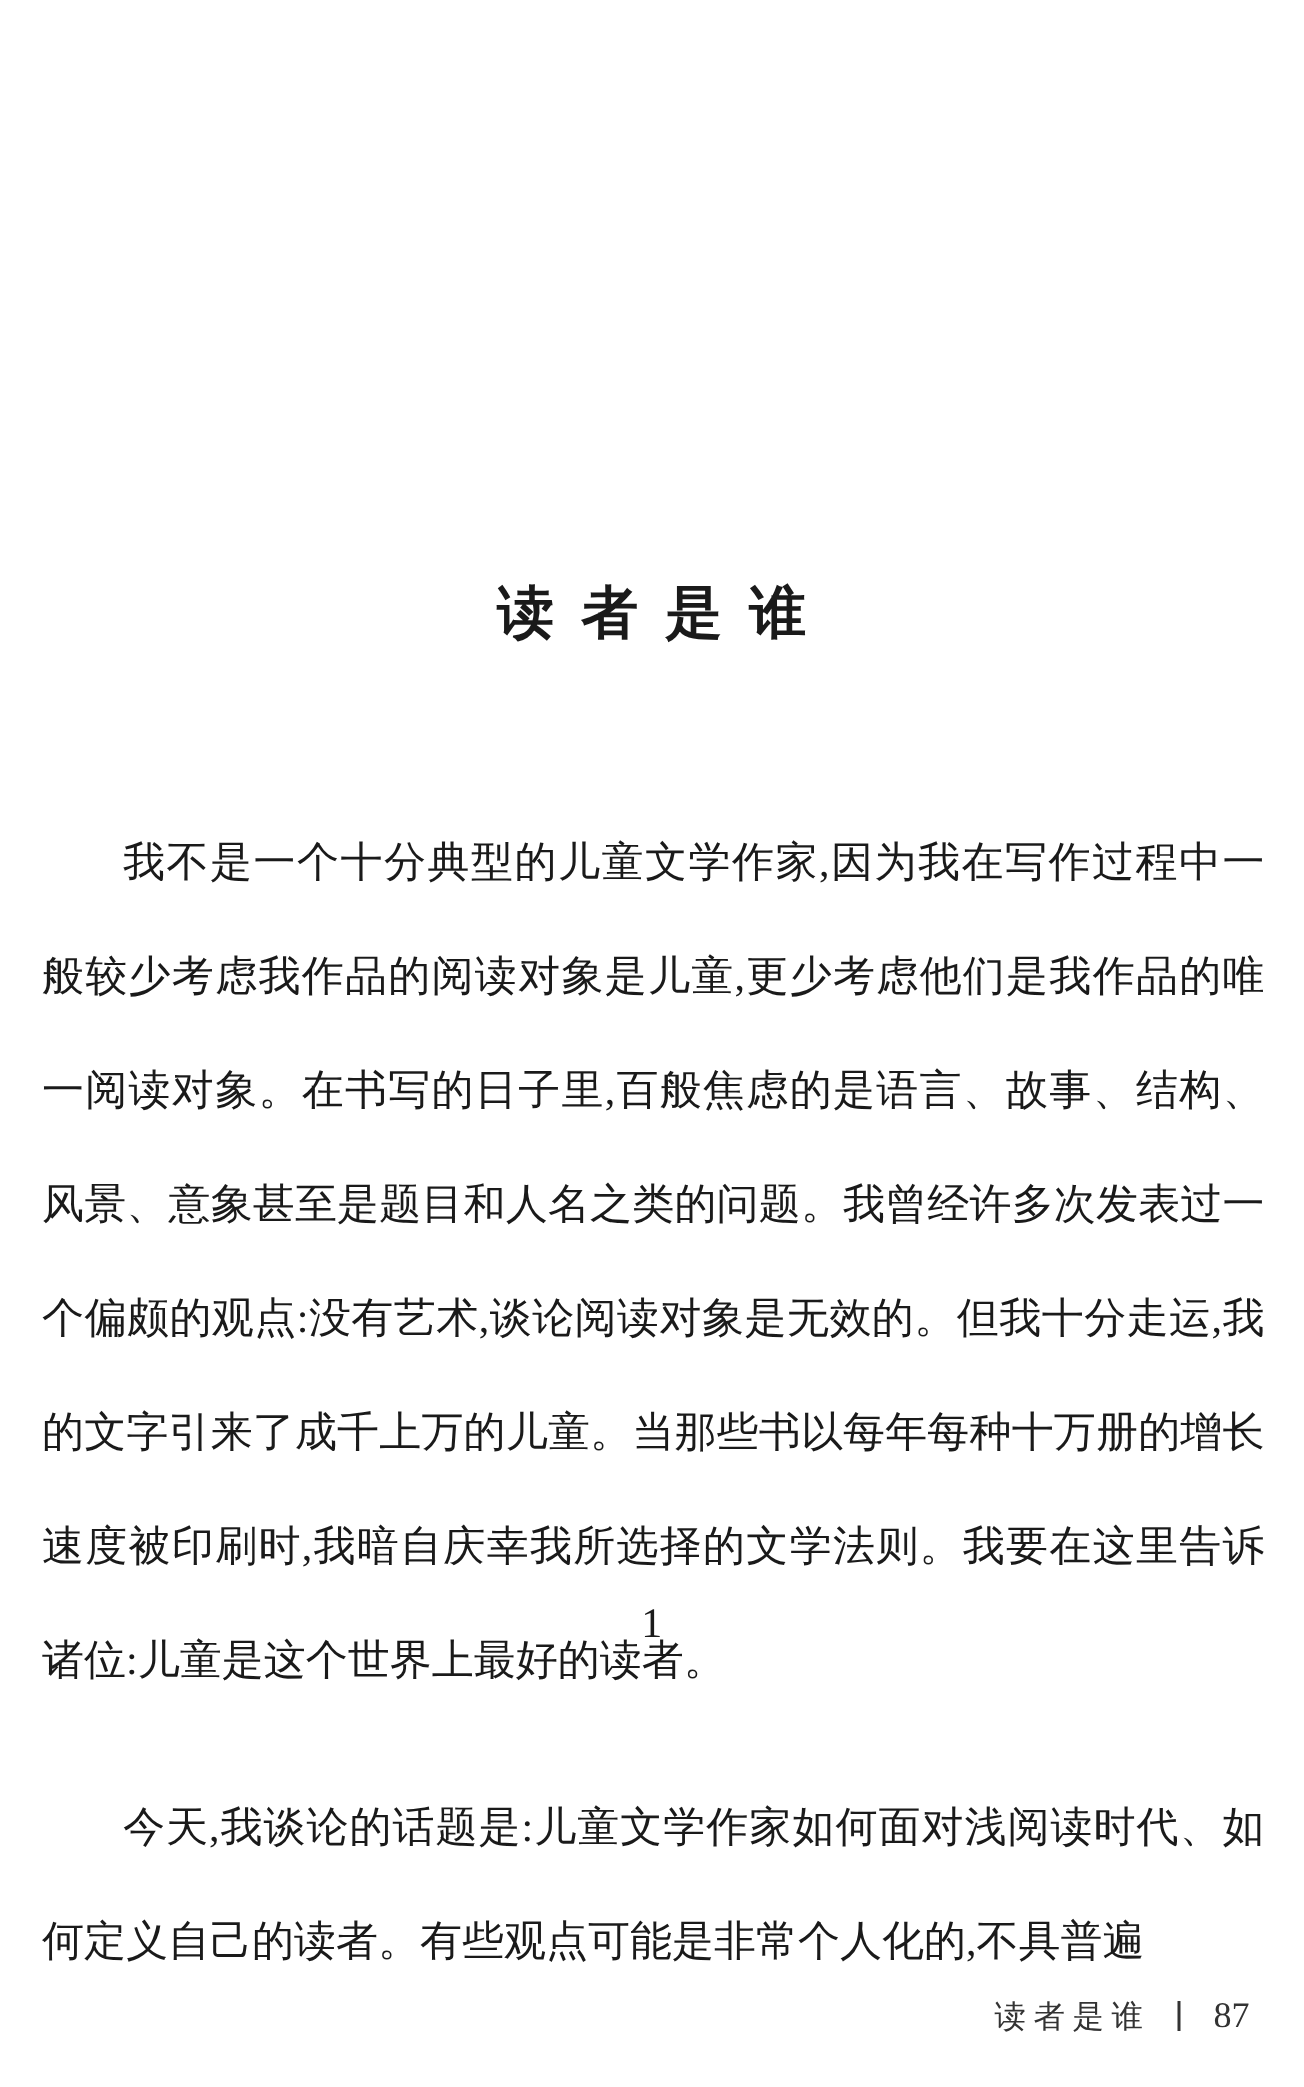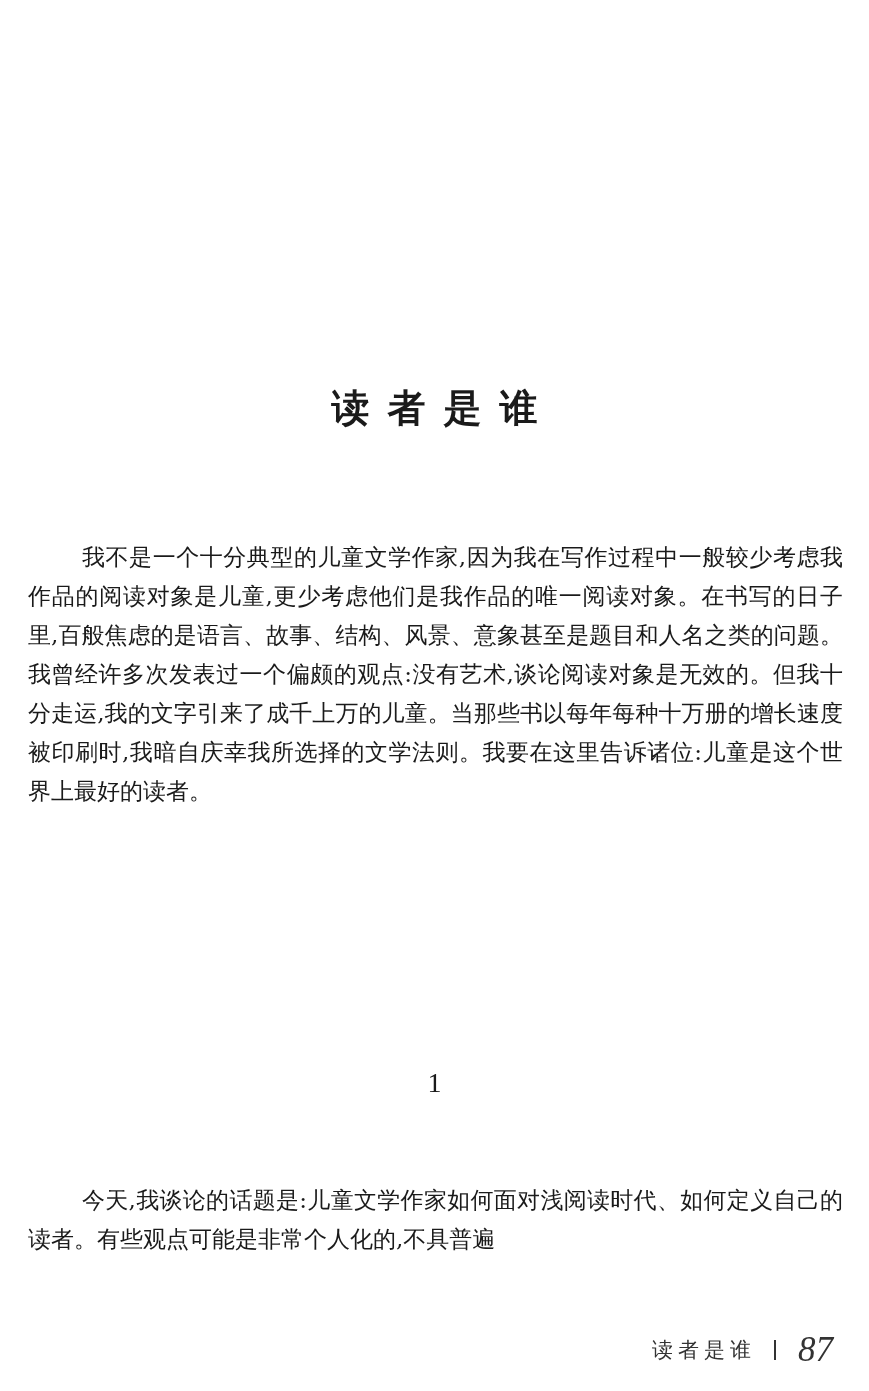--- a/index.html
+++ b/index.html
@@ -8,38 +8,38 @@
     font-family: "DejaVu Serif", "Liberation Serif", serif; color: #1a1a1a;
   }
   .title {
     position: absolute; top: 383px; left: 0; width: 869px; text-align: center;
     font-family: "DejaVu Sans", "Liberation Sans", sans-serif;
     font-size: 38px; font-weight: bold; letter-spacing: 18px; line-height: 50px;
     padding-left: 18px; box-sizing: border-box;
   }
   .para {
     position: absolute; left: 28px; width: 815px;
-    font-size: 23px; line-height: 39px; text-align: justify;
-    text-indent: 54px; margin: 0;
+    font-size: 28px; line-height: 76px; text-align: justify;
+    text-indent: 54px; margin: 0; font-family: Liberation Serif, serif;
   }
   .p1 { top: 538px; }
   .p2 { top: 1181px; }
   .section-num {
     position: absolute; top: 1063px; left: 0; width: 869px; text-align: center;
     font-family: "Liberation Serif", serif; font-size: 28px; line-height: 40px;
   }
   .footer {
     position: absolute; top: 1330px; right: 36px; display: flex; align-items: center;
     font-size: 22px; color: #333;
   }
   .footer .ftitle {
     font-family: "DejaVu Sans", "Liberation Sans", sans-serif; letter-spacing: 5px; font-size: 21px;
   }
   .footer .sep { display: inline-block; width: 2px; height: 20px; background: #333; margin: 0 22px 0 18px; }
-  .footer .pnum { font-family: "Liberation Serif", serif; font-style: italic; font-size: 35px; }
+  .footer .pnum { font-family: "Liberation Serif", serif; font-size: 24px; }
 </style>
 </head>
 <body>
 
 <div class="title">读者是谁</div>
 
 <p class="para p1">我不是一个十分典型的儿童文学作家,因为我在写作过程中一般较少考虑我作品的阅读对象是儿童,更少考虑他们是我作品的唯一阅读对象。在书写的日子里,百般焦虑的是语言、故事、结构、风景、意象甚至是题目和人名之类的问题。我曾经许多次发表过一个偏颇的观点:没有艺术,谈论阅读对象是无效的。但我十分走运,我的文字引来了成千上万的儿童。当那些书以每年每种十万册的增长速度被印刷时,我暗自庆幸我所选择的文学法则。我要在这里告诉诸位:儿童是这个世界上最好的读者。</p>
 
 <div class="section-num">1</div>
 

